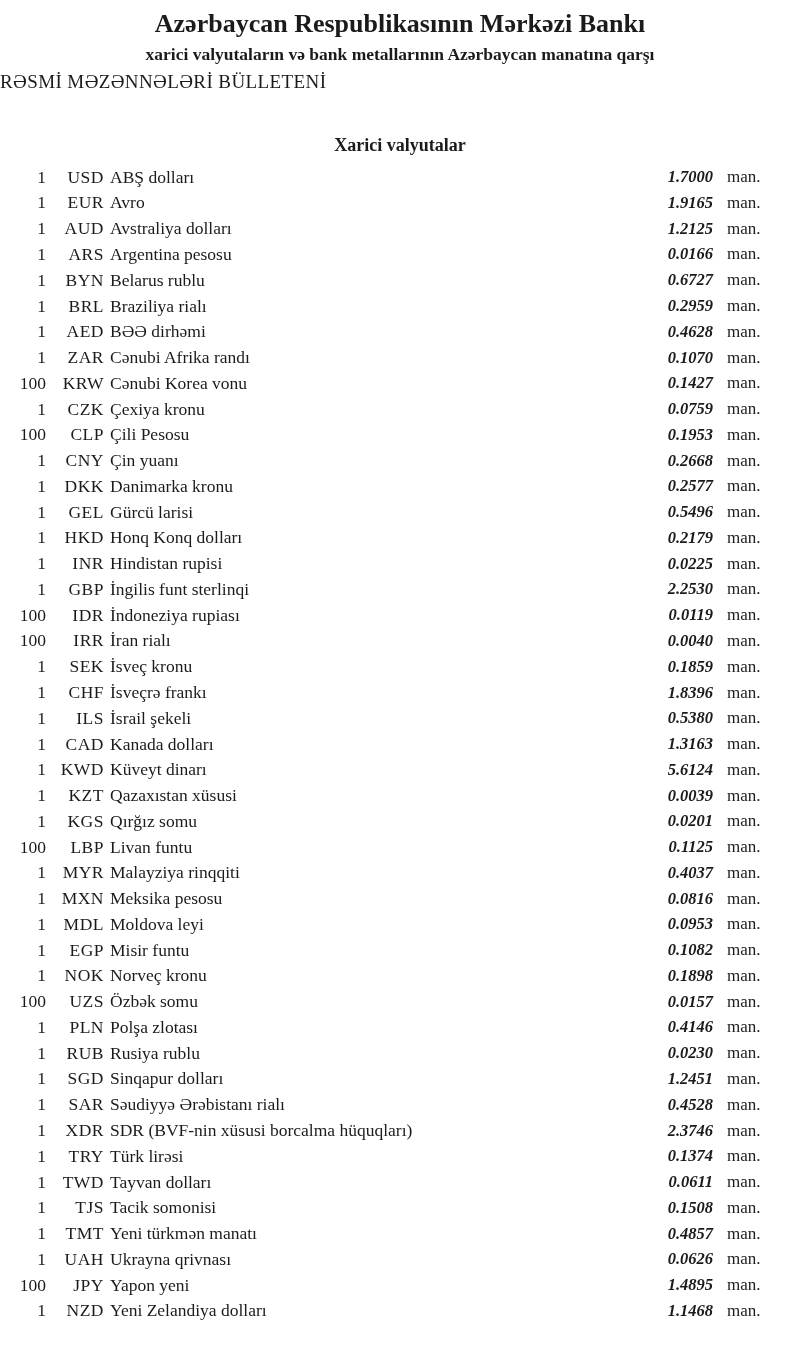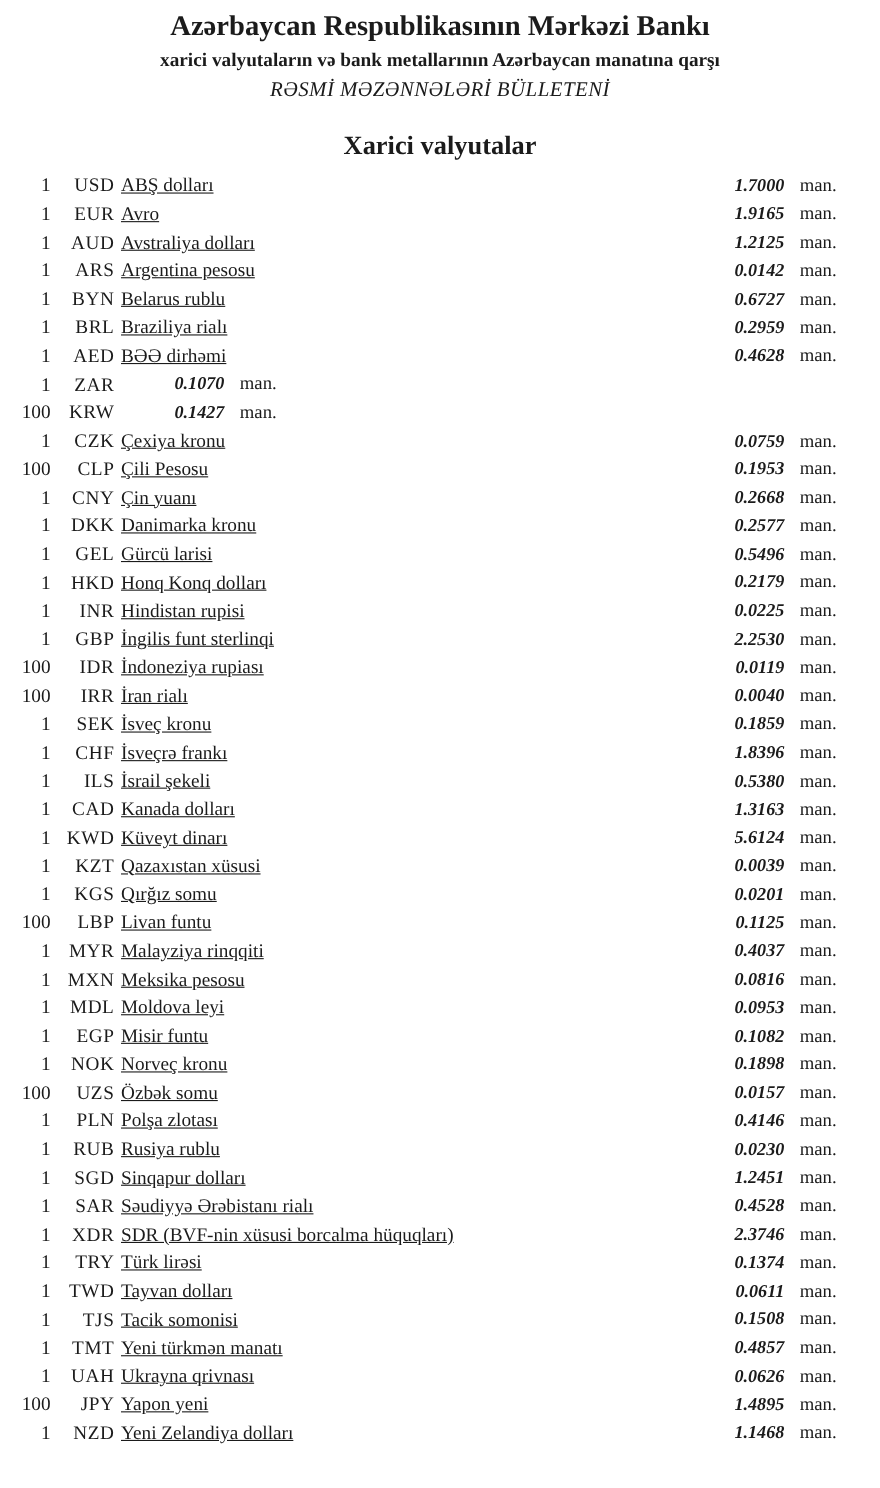--- a/index.html
+++ b/index.html
@@ -34,34 +34,32 @@
     margin-top: 7px;
   }
   .subject-line {
     text-align: center;
     font-weight: bold;
     font-size: 17.5px;
     line-height: 1.25;
     margin-top: 5px;
   }
   .bulletin-line {
-    text-align: center;
     font-weight: normal;
     font-size: 19px;
     line-height: 1.25;
     letter-spacing: 0.4px;
     margin-top: 4px;
-    font-style: italic;
   }
   .section-title {
     text-align: center;
     font-weight: bold;
-    font-size: 24px;
+    font-size: 18px;
     line-height: 1.25;
-    margin-top: 24px;
+    margin-top: 40px;
   }
   .currency-table {
     margin-top: 8px;
     padding-right: 23px;
   }
   .row {
     display: flex;
     align-items: center;
     height: 25.78px;
     font-size: 17.5px;
@@ -75,21 +73,20 @@
   .code {
     flex: none;
     width: 58px;
     text-align: right;
     letter-spacing: 0.5px;
   }
   .name {
     flex: 1;
     padding-left: 6px;
     overflow: hidden;
-    text-decoration: underline;
   }
   .rate {
     flex: none;
     width: 100px;
     text-align: right;
     font-weight: bold;
     font-style: italic;
     font-size: 16.5px;
   }
   .unit {
@@ -131,21 +128,21 @@
     <span class="code">AUD</span>
     <span class="name">Avstraliya dolları</span>
     <span class="rate">1.2125</span>
     <span class="unit">man.</span>
   </div>
 
   <div class="row">
     <span class="nominal">1</span>
     <span class="code">ARS</span>
     <span class="name">Argentina pesosu</span>
-    <span class="rate">0.0142</span>
+    <span class="rate">0.0166</span>
     <span class="unit">man.</span>
   </div>
 
   <div class="row">
     <span class="nominal">1</span>
     <span class="code">BYN</span>
     <span class="name">Belarus rublu</span>
     <span class="rate">0.6727</span>
     <span class="unit">man.</span>
   </div>
@@ -162,27 +159,29 @@
     <span class="nominal">1</span>
     <span class="code">AED</span>
     <span class="name">BƏƏ dirhəmi</span>
     <span class="rate">0.4628</span>
     <span class="unit">man.</span>
   </div>
 
   <div class="row">
     <span class="nominal">1</span>
     <span class="code">ZAR</span>
+    <span class="name">Cənubi Afrika randı</span>
     <span class="rate">0.1070</span>
     <span class="unit">man.</span>
   </div>
 
   <div class="row">
     <span class="nominal">100</span>
     <span class="code">KRW</span>
+    <span class="name">Cənubi Korea vonu</span>
     <span class="rate">0.1427</span>
     <span class="unit">man.</span>
   </div>
 
   <div class="row">
     <span class="nominal">1</span>
     <span class="code">CZK</span>
     <span class="name">Çexiya kronu</span>
     <span class="rate">0.0759</span>
     <span class="unit">man.</span>

